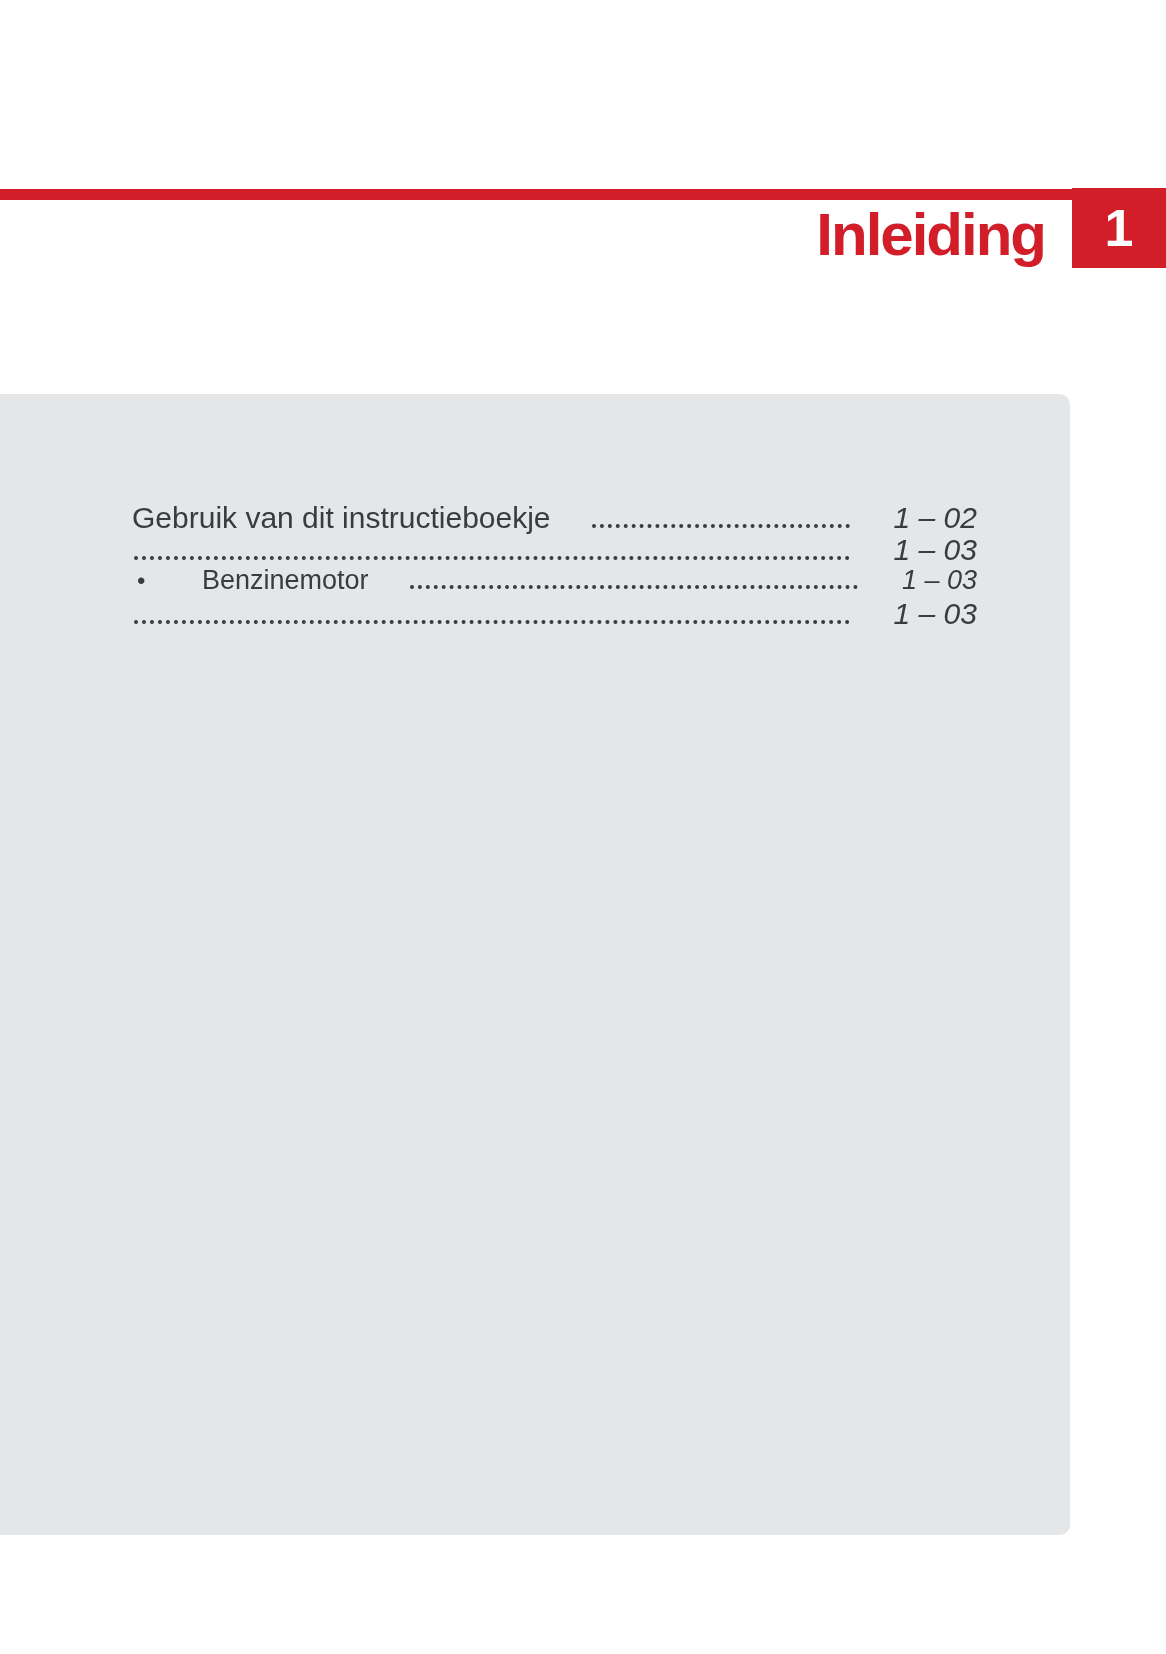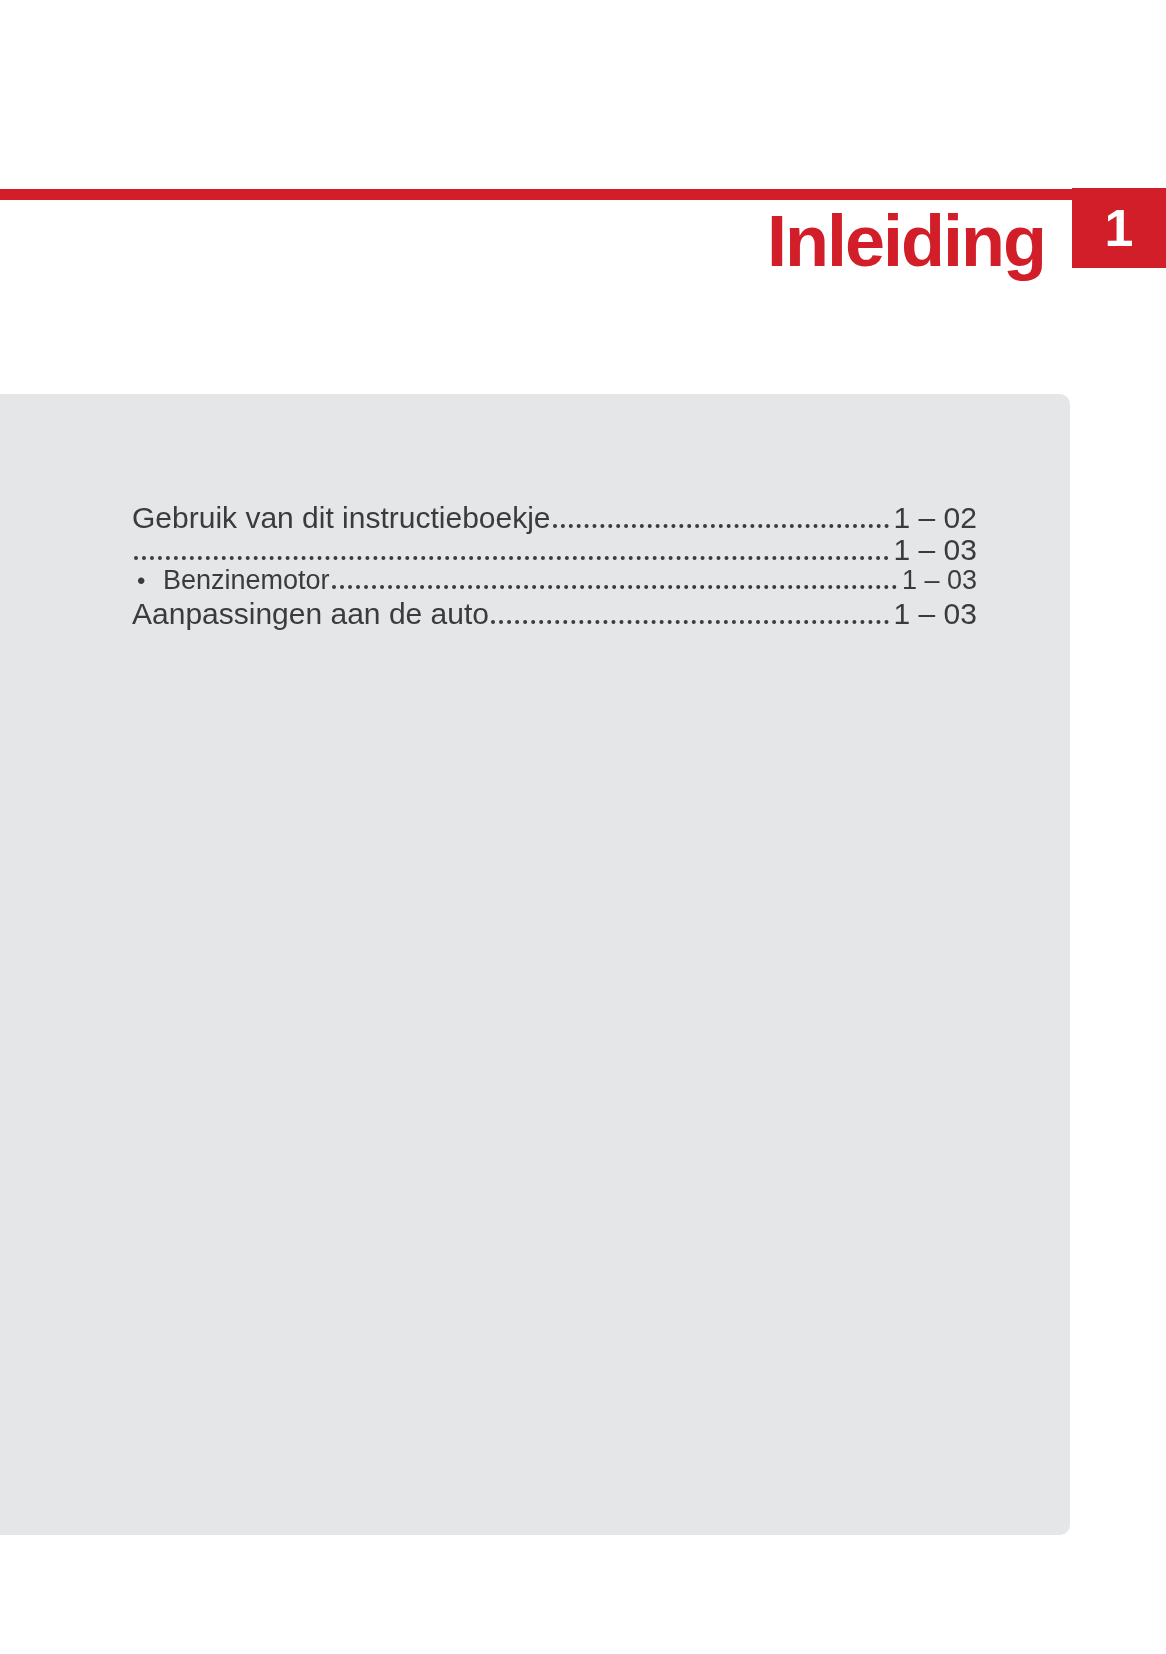--- a/index.html
+++ b/index.html
@@ -23,21 +23,21 @@
     top: 189px;
     width: 1072px;
     height: 11px;
     background: var(--accent, #d21e29);
   }
   .chapter-title {
     position: absolute;
     top: 205px;
     right: 121px;
     color: var(--accent, #d21e29);
-    font-size: 72px;
+    font-size: 60px;
     font-weight: bold;
     line-height: 1;
     letter-spacing: -2px;
     white-space: nowrap;
   }
   .chapter-tab {
     position: absolute;
     left: 1072px;
     top: 188px;
     width: 94px;
@@ -72,20 +72,21 @@
     top: 107px;            
     width: 845px;          
   }
   .toc-row {
     display: flex;
     align-items: baseline;
     height: 32px;
     font-size: 30px;
     color: var(--ink, #3a3b3d);
     white-space: nowrap;
+    gap: 39px;
   }
   .toc-row.indent {
     font-size: 27px;
   }
   .toc-bullet {
     width: 31px;
     padding-left: 5px;
     box-sizing: border-box;
     font-size: 24px;
     flex: 0 0 auto;
@@ -95,20 +96,21 @@
   }
   .toc-dots {
     flex: 1 1 auto;
     height: 0;
     border-bottom: 4px dotted var(--ink, #3a3b3d);
     margin: 0 5px 0 2px;
     min-width: 10px;
   }
   .toc-page {
     flex: 0 0 auto;
+    font-style: italic;
   }
 </style>
 </head>
 <body>
 
 <div class="page">
 
   <div class="header-rule"></div>
 
   <div class="chapter-title">Inleiding</div>
@@ -134,21 +136,20 @@
 
   <div class="toc-row indent">
     <span class="toc-bullet">•</span>
     <span class="toc-label">Benzinemotor</span>
     <span class="toc-dots"></span>
     <span class="toc-page">1 – 03</span>
   </div>
 
   <div class="toc-row">
 
-    <span class="toc-label">Aanpassingen aan de auto</span>
     <span class="toc-dots"></span>
     <span class="toc-page">1 – 03</span>
   </div>
 
 </div>
   </div>
 
 </div>
 
 </body></html>

